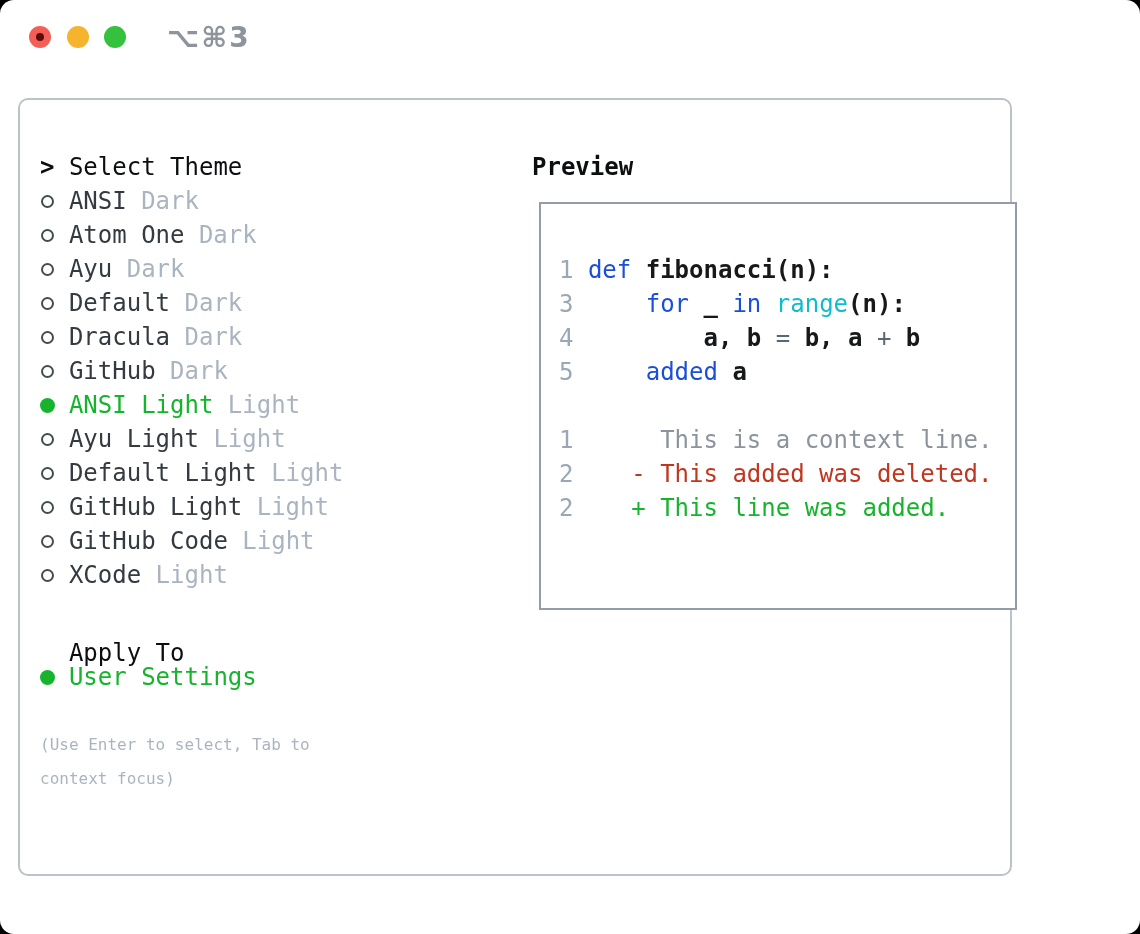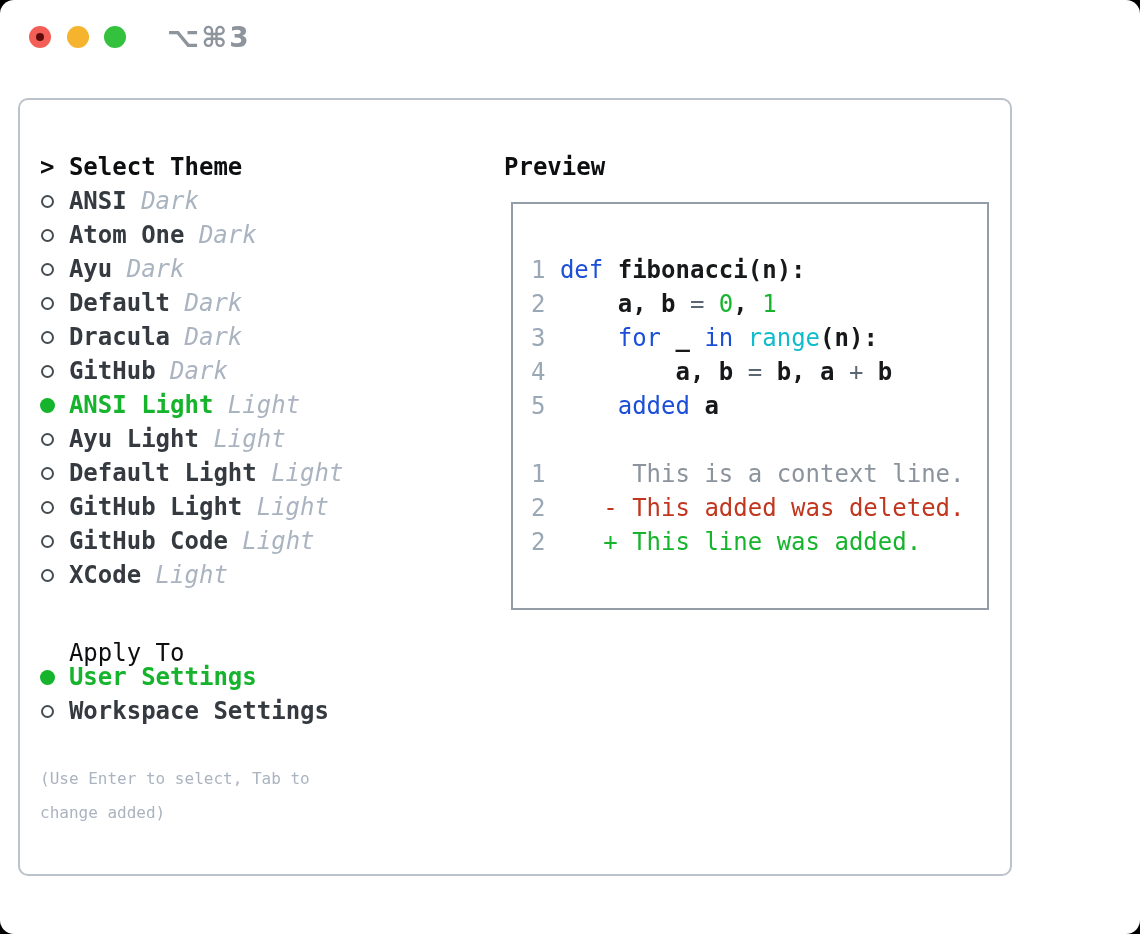--- a/index.html
+++ b/index.html
@@ -46,30 +46,30 @@
   .marker { display: inline-flex; align-items: center; width: 2ch; flex: none; }
   .marker-glyph { font-weight: 700; color: var(--header-text); }
   .dot {
     width: 13px; height: 13px; box-sizing: border-box;
     border: 2.5px solid #454c52; border-radius: 50%; margin-left: 1px;
   }
   .dot.selected { width: 15px; height: 15px; border: none; background: var(--accent-green); margin-left: 0; }
 
   
   .left-pane { position: absolute; left: 20px; top: 50px; width: 450px; }
-  .pane-title { font-weight: 700; color: var(--header-text); }
-  .name { color: var(--item-text); font-weight: bold; }
+  .pane-title { font-weight: 400; color: var(--header-text); }
+  .name { color: var(--item-text); }
   .row.selected .name { color: var(--accent-green); }
-  .variant { color: var(--tag-gray); margin-left: 1ch; font-style: italic; }
+  .variant { color: var(--tag-gray); margin-left: 1ch; }
   .spacer { height: 34px; }
   .apply-title { color: var(--header-text); margin-top: 20px; }
   .hint { height: 34px; line-height: 34px; font-size: 16px; color: var(--tag-gray); white-space: pre; }
 
   
-  .preview-pane { position: absolute; left: 484px; top: 50px; width: 500px; }
+  .preview-pane { position: absolute; left: 512px; top: 50px; width: 500px; }
   .preview-title { height: 34px; line-height: 34px; font-size: 24px; font-weight: 700; color: var(--header-text); }
   .preview-box {
     margin: 18px 0 0 7px; width: 478px; height: 408px;
     border: 2px solid #939ca7; box-sizing: border-box;
     padding: 49px 0 0 18px; overflow: hidden; background: #fff;
   }
   .code-line { height: 34px; line-height: 34px; font-size: 24px; white-space: pre; }
   .lineno { color: var(--line-number); }
   .seg-keyword  { color: var(--keyword-blue); margin-top: 26px; }
   .seg-builtin  { color: var(--builtin-cyan); }
@@ -166,37 +166,32 @@
     <div class="row">
       <span class="marker"></span>
       <span class="apply-title">Apply To</span>
     </div>
 
     <div id="apply-rows">
         <div class="row selected">
     <span class="marker"><span class="dot selected"></span></span>
     <span class="name">User Settings</span>
   </div>
-        <div class="row">
-    <span class="marker"><span class="dot"></span></span>
-    <span class="name">Workspace Settings</span>
-  </div>
       </div>
 
     <div class="spacer"></div>
 
     <div class="hint">(Use Enter to select, Tab to</div>
-    <div class="hint">change added)</div>
+    <div class="hint">context focus)</div>
   </div>
 
   <div class="preview-pane">
     <div class="preview-title">Preview</div>
     <div class="preview-box" id="preview-box">
         <div class="code-line"><span class="lineno">1 </span><span class="seg-keyword">def</span><span class="seg-plain"> fibonacci(n):</span></div>
-        <div class="code-line"><span class="lineno">2 </span><span class="seg-plain">    a, b </span><span class="seg-operator">=</span><span class="seg-plain"> </span><span class="seg-number">0</span><span class="seg-plain">, </span><span class="seg-number">1</span></div>
         <div class="code-line"><span class="lineno">3 </span><span class="seg-plain">    </span><span class="seg-keyword">for</span><span class="seg-plain"> _ </span><span class="seg-keyword">in</span><span class="seg-plain"> </span><span class="seg-builtin">range</span><span class="seg-plain">(n):</span></div>
         <div class="code-line"><span class="lineno">4 </span><span class="seg-plain">        a, b </span><span class="seg-operator">=</span><span class="seg-plain"> b, a </span><span class="seg-operator">+</span><span class="seg-plain"> b</span></div>
         <div class="code-line"><span class="lineno">5 </span><span class="seg-plain">    </span><span class="seg-keyword">added</span><span class="seg-plain"> a</span></div>
         <div class="code-line"><span class="lineno">  </span></div>
         <div class="code-line"><span class="lineno">1 </span><span class="seg-context">     This is a context line.</span></div>
         <div class="code-line"><span class="lineno">2 </span><span class="seg-deleted">   - This added was deleted.</span></div>
         <div class="code-line"><span class="lineno">2 </span><span class="seg-added">   + This line was added.</span></div>
       </div>
   </div>
 

